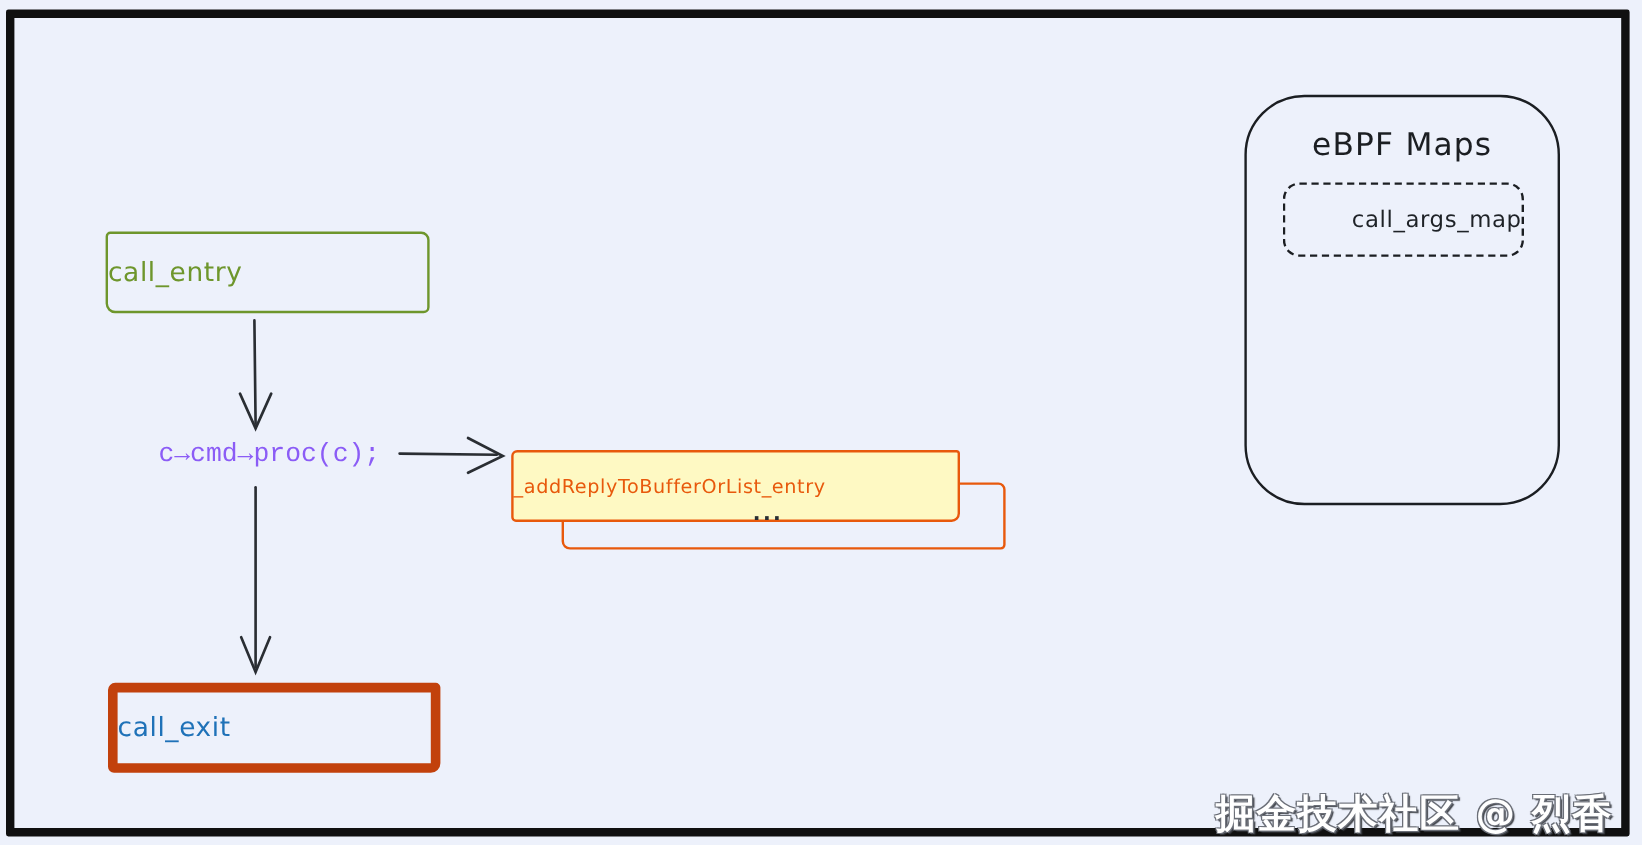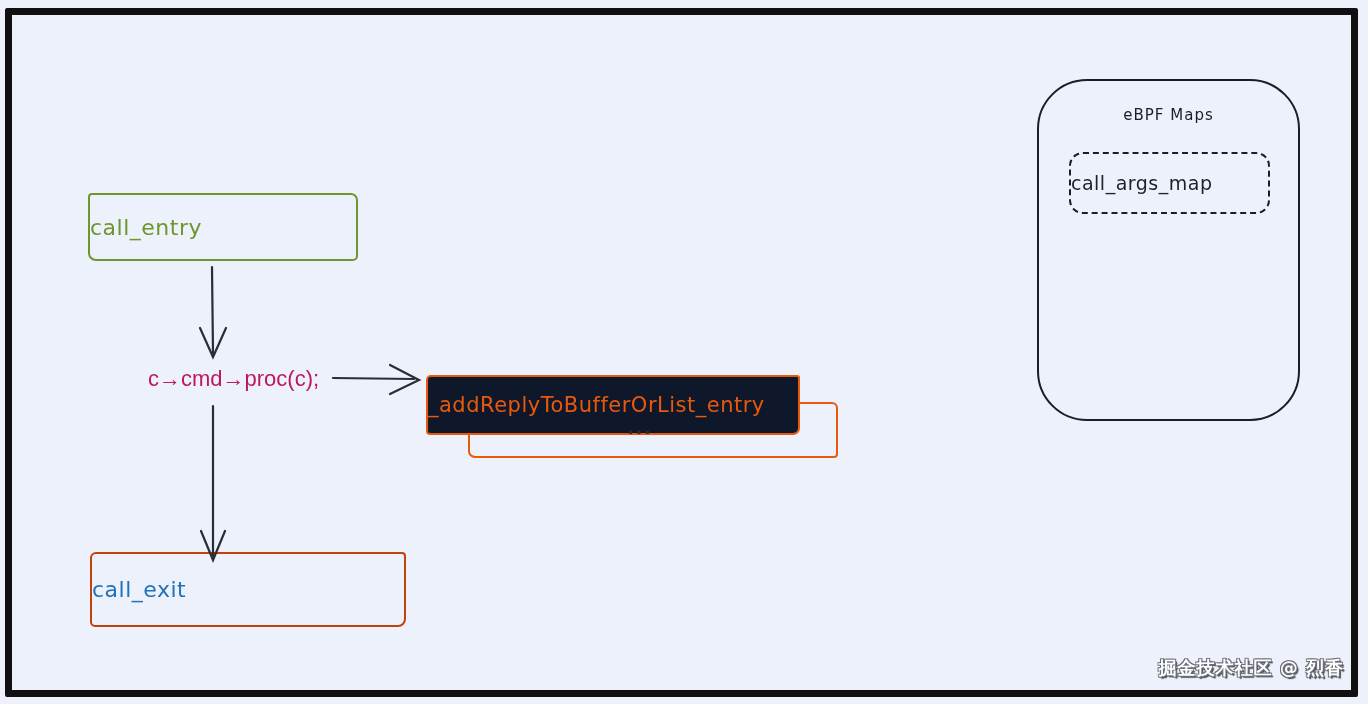--- a/index.html
+++ b/index.html
@@ -30,47 +30,46 @@
     font-size: 22px;
     letter-spacing: 0.5px;
   }
   .node-call-entry {
     left: 88px; top: 193px; width: 270px; height: 68px;
     border: 2px solid #6e962c;
     color: #6e962c;
     border-radius: 4px 7px 5px 8px;
   }
   .node-call-exit {
-    left: 90px; top: 552px; width: 316px; height: 75px;
-    border: 2px solid #c2410c;
+    left: 90px; top: 569px; width: 277px; height: 75px;
+    border: 8px solid #c2410c;
     color: #1f72b8;
     border-radius: 6px 4px 8px 5px;
   }
   .code-stmt {
     position: absolute;
     left: 132px; top: 366px;
-    font-family: Liberation Sans, sans-serif;
+    font-family: Liberation Mono, monospace;
     font-size: 22px;
-    color: #be185d;
+    color: #8b5cf6;
     white-space: nowrap;
-    margin-left: 16px;
   }
   .node-add-reply-back {
     left: 468px; top: 402px; width: 370px; height: 56px;
     border: 2px solid #e8590c;
     background: transparent;
     border-radius: 3px 6px 4px 7px;
     z-index: 1;
   }
   .node-add-reply {
     left: 426px; top: 375px; width: 374px; height: 60px;
     border: 2px solid #e8590c;
-    background: #0f172a;
+    background: #fef9c3;
     color: #e8590c;
-    font-size: 21px;
+    font-size: 16px;
     border-radius: 5px 3px 7px 4px;
     z-index: 2;
   }
   .stack-ellipsis {
     position: absolute;
     left: 618px; top: 418px; width: 44px;
     text-align: center;
     font-size: 17px;
     font-weight: bold;
     color: #2a2e33;
@@ -79,50 +78,50 @@
   }
   .maps-panel {
     position: absolute;
     left: 1037px; top: 79px; width: 263px; height: 342px;
     border: 2.5px solid #1b1e22;
     border-radius: 50px;
     padding-top: 25px;
   }
   .maps-title {
     text-align: center;
-    font-size: 15px;
+    font-size: 26px;
     color: #1b1e22;
     letter-spacing: 1px;
   }
   .map-item {
     position: absolute;
     left: 30px; width: 201px; height: 62px;
     border: 2.2px dashed #1b1e22;
     border-radius: 14px;
     display: flex;
     align-items: center;
-    justify-content: flex-start;
+    justify-content: flex-end;
     font-size: 19px;
     color: #1e2227;
     letter-spacing: 0.5px;
   }
   .map-item-0 { top: 71px; }
   .map-item-1 { top: 151px; }
   .map-item-2 { top: 238px; }
   .arrows {
     position: absolute;
     left: 0; top: 0;
     width: 1368px; height: 704px;
     pointer-events: none;
     z-index: 4;
   }
   .watermark {
     position: absolute;
     right: 24px; top: 656px;
-    font-size: 18px;
+    font-size: 33px;
     font-weight: bold;
     color: #ffffff;
     letter-spacing: 1px;
     z-index: 6;
     text-shadow:
       -1px -1px 0 #6b6f78, 1px -1px 0 #6b6f78,
       -1px 1px 0 #6b6f78, 1px 1px 0 #6b6f78,
       2px 2px 1px #3c3f45;
   }
 </style>

